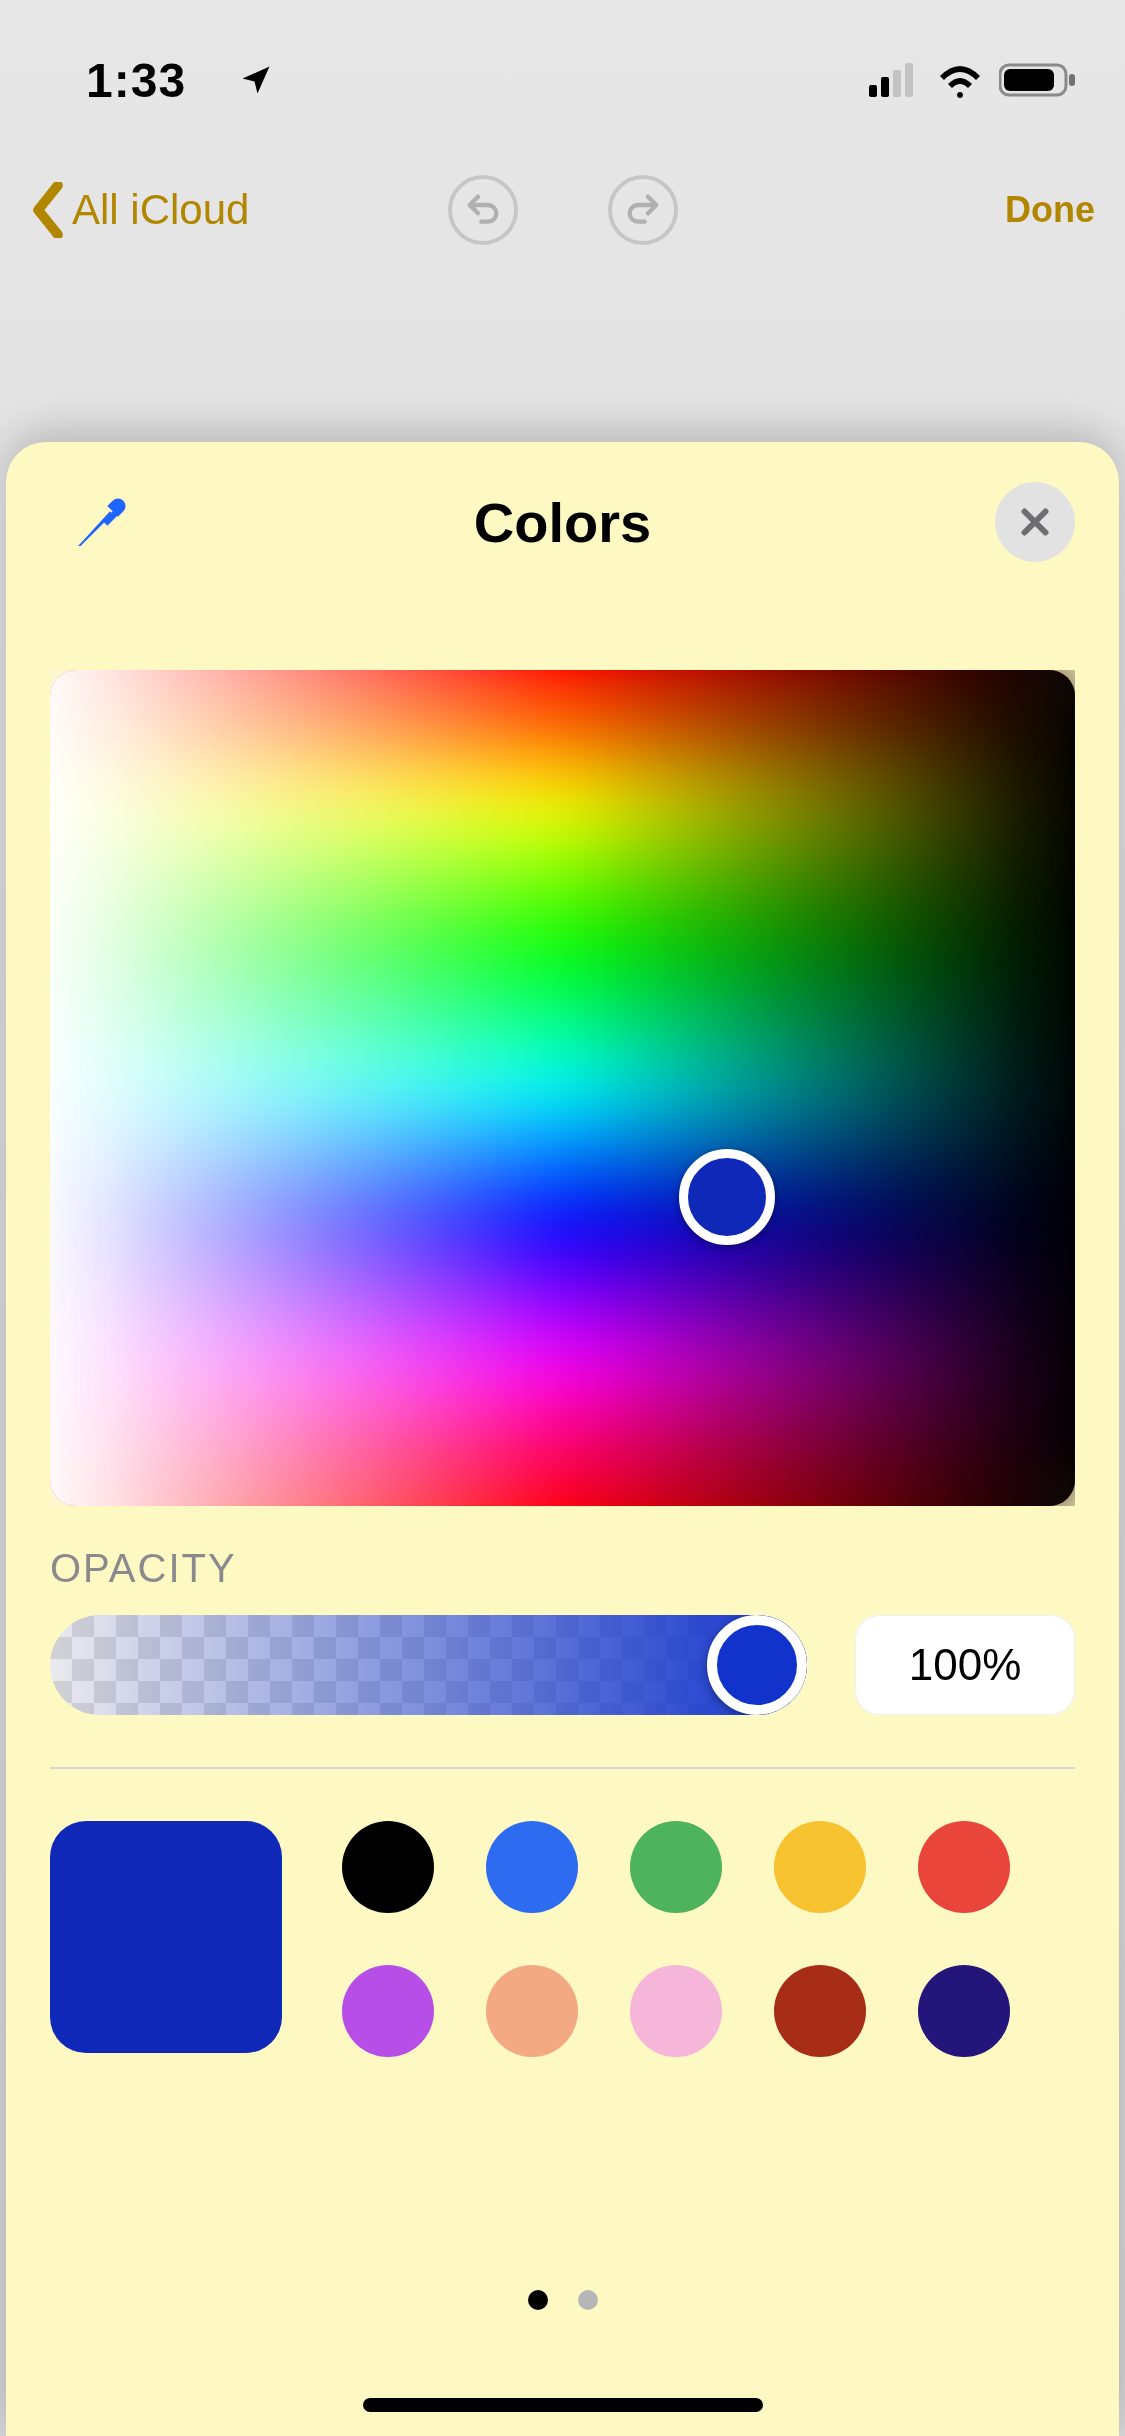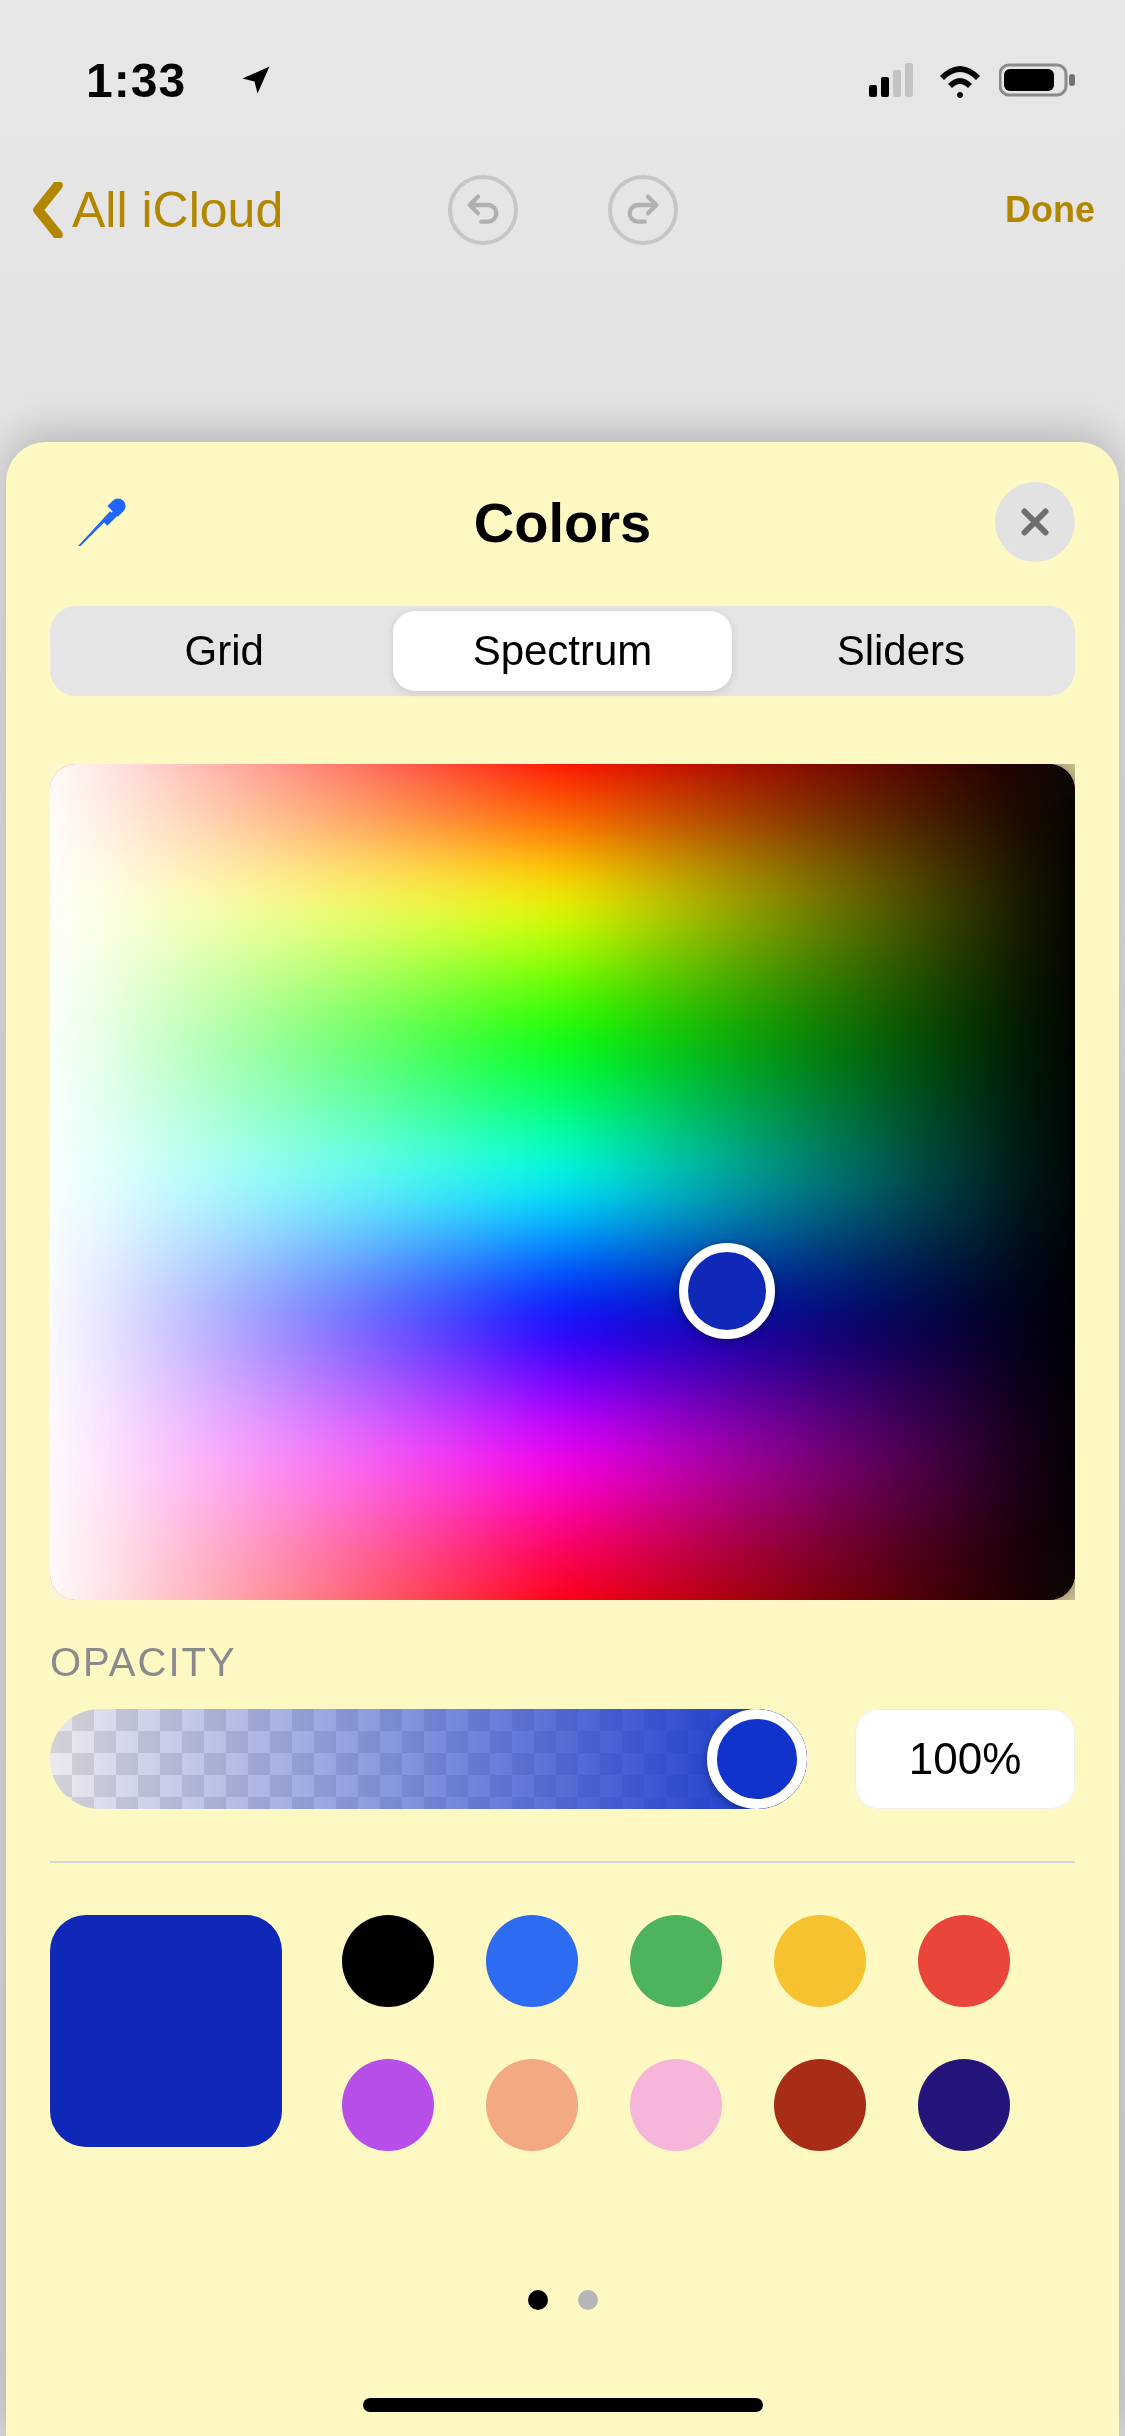--- a/index.html
+++ b/index.html
@@ -5,21 +5,21 @@
     * { margin: 0; padding: 0; box-sizing: border-box; font-family: -apple-system, BlinkMacSystemFont, "Segoe UI", Helvetica, Arial, sans-serif; }
     html, body { width: 1125px; height: 2436px; background: #cfcfcf; overflow: hidden; }
 
     
     .bg { position: absolute; inset: 0; background: linear-gradient(#e7e7e7, #dcdcdc 50%, #d6d6d6); }
     .statusbar { position: absolute; top: 40px; left: 0; right: 0; height: 80px; display: flex; align-items: center; justify-content: space-between; padding: 0 48px; font-weight: 600; color: #000; }
     .status-left { display: flex; align-items: center; gap: 48px; }
     .status-time { font-size: 48px; letter-spacing: 1px; margin-left:38px;}
     .status-right { display: flex; align-items: center; gap: 14px; }
     .nav { position: absolute; top: 150px; left: 0; right: 0; height: 120px; display: flex; align-items: center; justify-content: space-between; padding: 0 30px; }
-    .nav-back { display: flex; align-items: center; color: #b38600; font-size: 50px; }
+    .nav-back { display: flex; align-items: center; color: #b38600; font-size: 42px; }
     .nav-back svg { margin-right: 6px; }
     .nav-center { position:absolute; left:50%; top:50%; transform:translate(-50%,-50%); display:flex; gap:90px; }
     .circ-btn { width: 70px; height: 70px; border-radius: 35px; border: 4px solid #b9b9b9; display:flex; align-items:center; justify-content:center; opacity:.7;}
     .nav-done { color: #b38600; font-size: 36px; font-weight: 600; }
 
     
     .sheet { position: absolute; left: 6px; right: 6px; bottom: 0; top: 442px; background: #fef9c3; border-radius: 40px 40px 0 0; box-shadow: 0 -10px 40px rgba(0,0,0,.2); padding: 0 36px; overflow:hidden;}
     .sheet-header { position: relative; height: 160px; display:flex; align-items:center; justify-content:center; }
     .eyedropper { position:absolute; left: 28px; top: 48px; }
     .sheet-title { font-size: 56px; font-weight: 600; color:#000; }
@@ -120,31 +120,20 @@
         </svg>
     </div>
     <div class="sheet-title">Colors</div>
     <div class="close">
       <svg width="36" height="36" viewBox="0 0 24 24">
           <path d="M5 5 L19 19 M19 5 L5 19" stroke="#6e6e72" stroke-width="4" stroke-linecap="round"></path>
         </svg>
     </div>
   </div>
 
-  <div class="seg">
-    <div class="seg-item">
-        <span>Grid</span>
-      </div>
-    <div class="seg-item sel">
-        <span>Spectrum</span>
-      </div>
-    <div class="seg-item">
-        <span>Sliders</span>
-      </div>
-  </div>
 
   <div class="spectrum">
     <div class="sp-hue"></div>
     <div class="sp-white"></div>
     <div class="sp-black"></div>
     <div class="sp-blur"></div>
     <div class="sp-loupe" id="loupe" style="left: 66%; top: 63%; background: rgb(15, 40, 184);"></div>
   </div>
 
   <div class="opacity-label">OPACITY</div>

